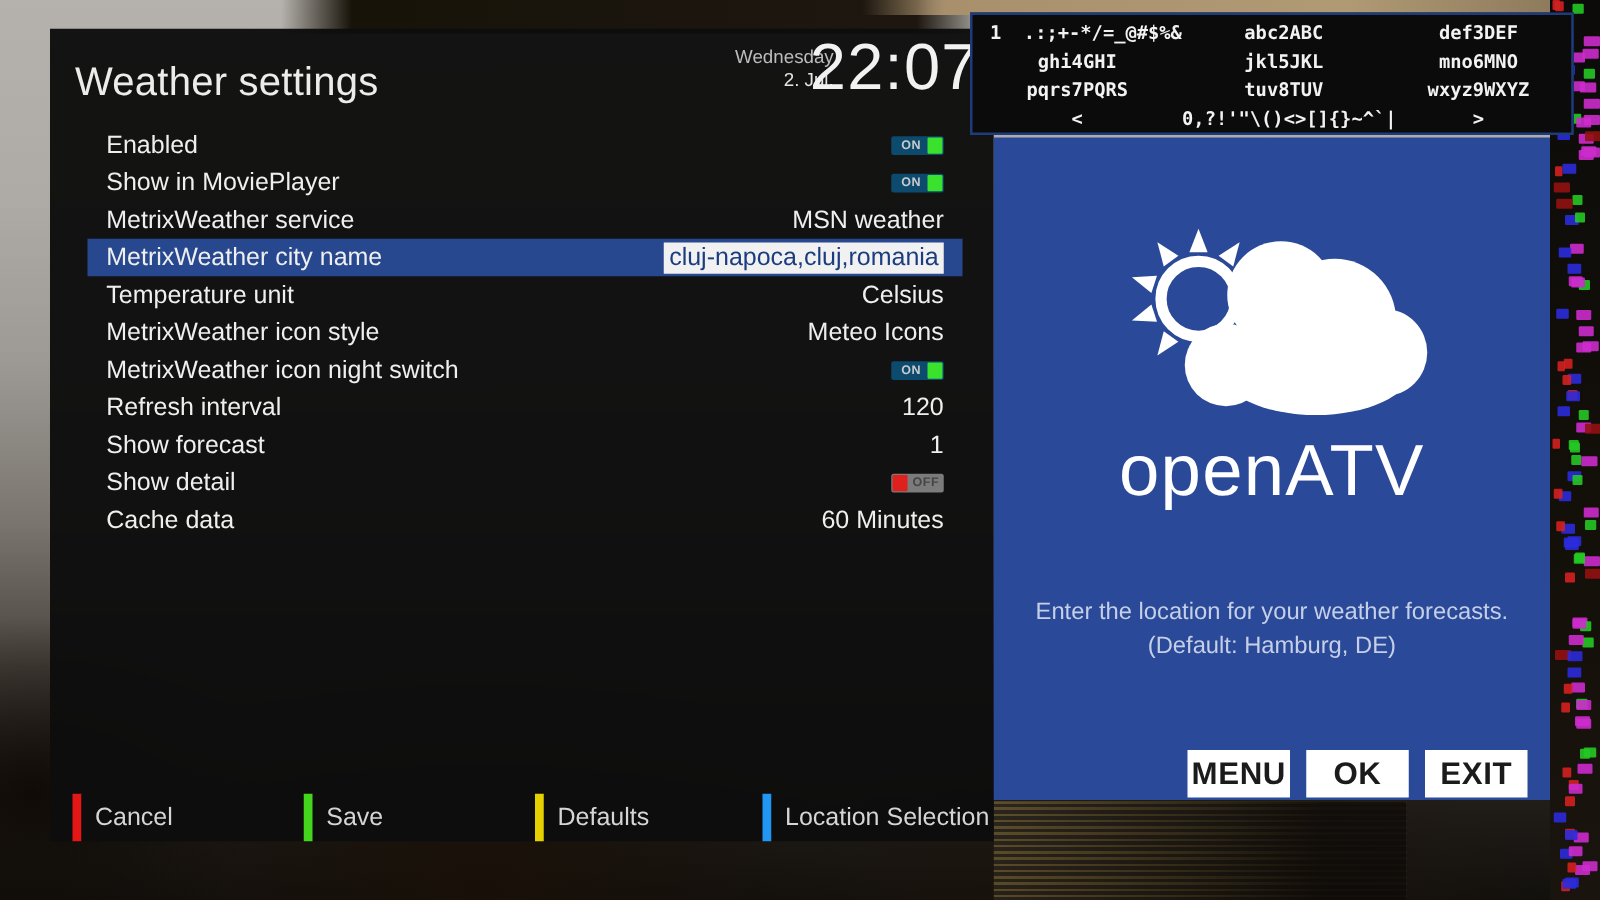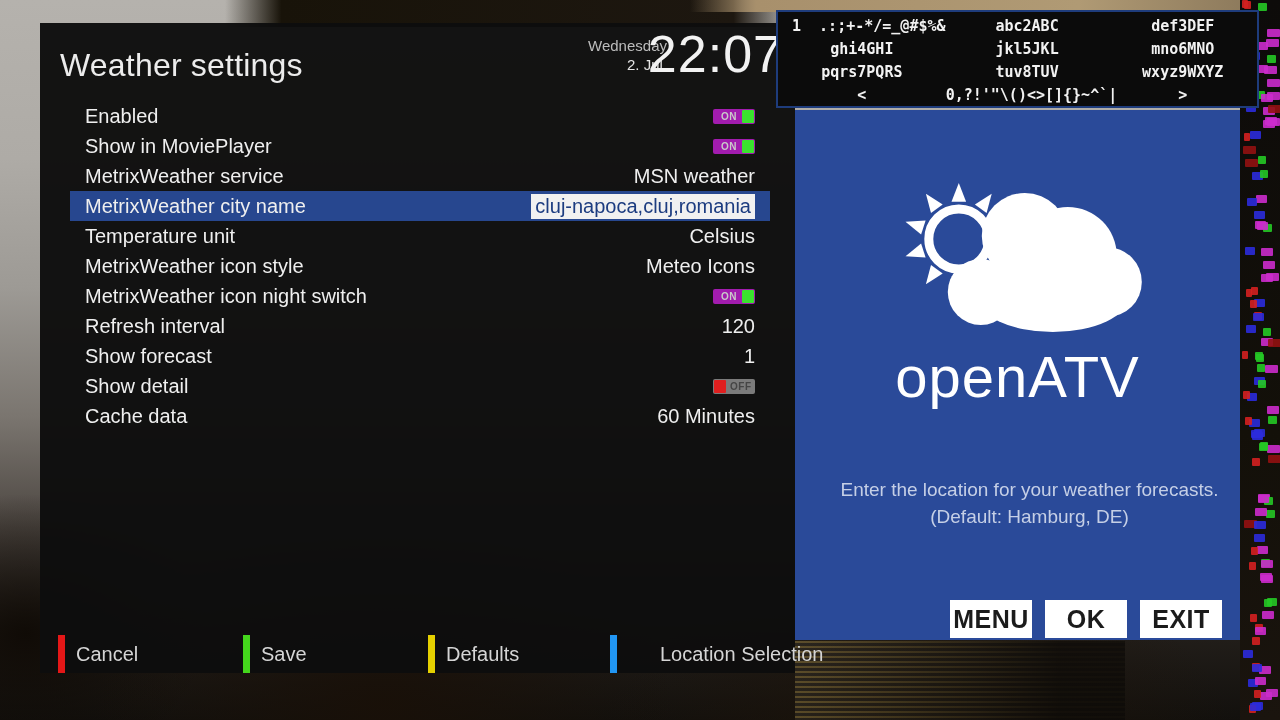--- a/index.html
+++ b/index.html
@@ -61,21 +61,21 @@
     position:relative; height:30px; margin-left:30px; width:700px;
     display:flex; align-items:center; justify-content:space-between;
     padding:0 15px; font-size:20px; color:#efefef;
   }
   .row.selected { background:#27478f; }
   .row-label { font-weight:400; white-space:nowrap; }
   .row-value { white-space:nowrap; }
   .value-selected { background:#f1f1f1; color:#1c3c80; padding:1px 4px; }
 
   .toggle { position:relative; width:42px; height:15px; border-radius:2px; flex:0 0 auto; }
-  .toggle-on  { background:#a21caf; }
+  .toggle-on  { background:#0c4a6e; }
   .toggle-off { background:#7b7b7b; }
   .toggle-text {
     position:absolute; top:1px; font-size:10px; font-weight:bold; line-height:13px;
     letter-spacing:.5px;
   }
   .toggle-on  .toggle-text { left:8px;  color:#cacaca; }
   .toggle-off .toggle-text { left:17px; color:#454545; }
   .toggle-block { position:absolute; top:1px; width:12px; height:13px; border-radius:1px; }
   .toggle-on  .toggle-block { right:1px; }
   .toggle-off .toggle-block { left:1px; }
@@ -102,21 +102,21 @@
     position:absolute; left:795px; top:110px; width:445px; height:530px; z-index:2;
     background:#2a4a99;
   }
   .weather-icon { position:absolute; left:50%; top:66px; transform:translateX(-48%); }
   .brand {
     position:absolute; left:0; width:100%; top:233px; text-align:center;
     font-size:58px; font-weight:300; color:#ffffff; letter-spacing:1px;
   }
   .panel-desc {
     position:absolute; left:0; width:100%; top:366px; text-align:center;
-    font-size:19px; line-height:27px; font-weight:300; color:#c5cfe6;margin-left:12px;
+    font-size:19px; line-height:27px; font-weight:300; color:#c5cfe6;
   }
   .panel-buttons {
     position:absolute; right:18px; bottom:2px; display:flex; gap:13px;
   }
   .pbtn {
     width:82px; height:38px; background:#ffffff; color:#1b1b1b;
     display:flex; align-items:center; justify-content:center;
     font-size:25px; font-weight:700; letter-spacing:.5px;
     border:none; font-family:"Liberation Sans", sans-serif;
   }
@@ -313,21 +313,21 @@
           <span class="hint-label">Cancel</span>
         </div>
         <div class="hint" style="left: 203px;">
           <span class="hint-bar" style="background: rgb(68, 214, 28);"></span>
           <span class="hint-label">Save</span>
         </div>
         <div class="hint" style="left: 388px;">
           <span class="hint-bar" style="background: rgb(229, 208, 0);"></span>
           <span class="hint-label">Defaults</span>
         </div>
-        <div class="hint" style="left: 570px; gap: 32px;">
+        <div class="hint" style="left: 570px;">
           <span class="hint-bar" style="background: rgb(33, 150, 243);"></span>
           <span class="hint-label">Location Selection</span>
         </div>
       </div>
   </div>
 
   <div class="kbd-overlay">
       <div class="kbd-cell first">1  .:;+-*/=_@#$%&amp;</div>
       <div class="kbd-cell">abc2ABC</div>
       <div class="kbd-cell">def3DEF</div>

